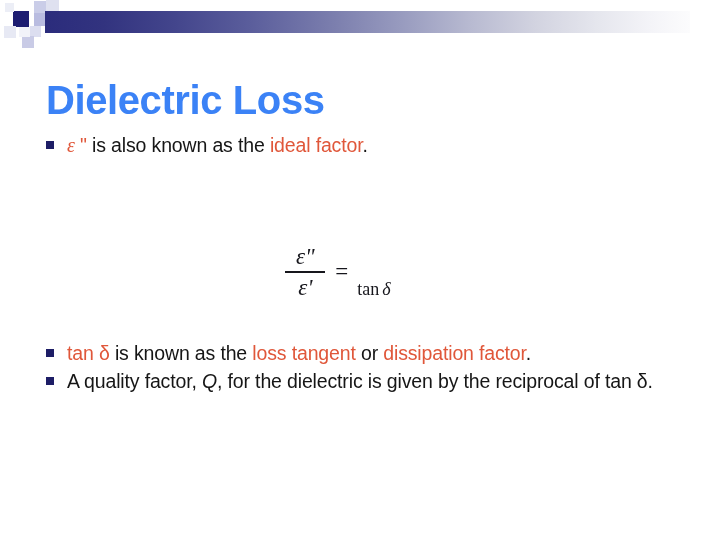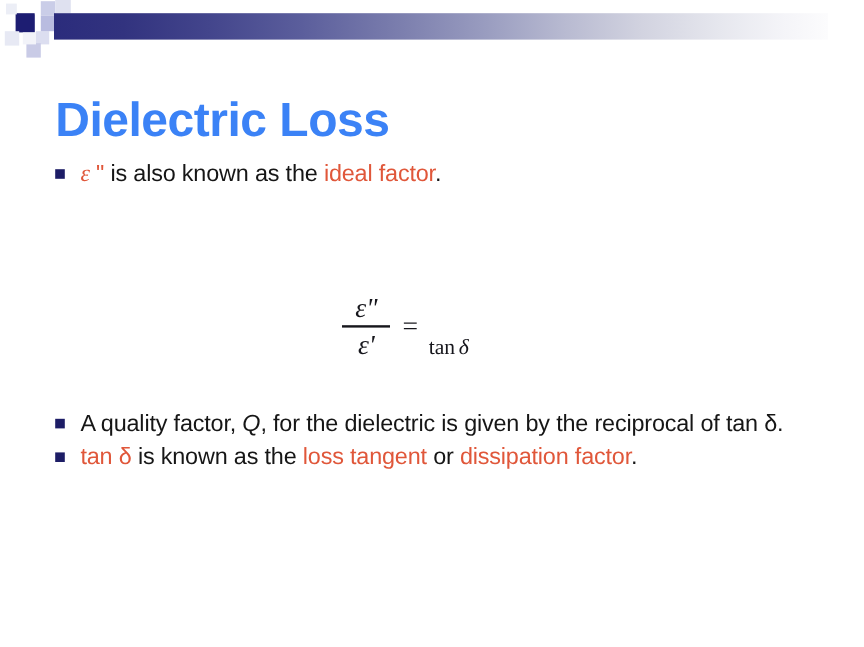--- a/index.html
+++ b/index.html
@@ -195,19 +195,19 @@
     <div class="eq-equals">=</div>
     <div class="eq-rhs">
       <span>tan</span><span class="eq-delta">δ</span>
     </div>
   </div>
 </div>
 
 <div id="bullet-group-lower">
     <div class="bullet-row">
       <div class="bullet-marker"></div>
-      <div class="bullet-text"><span>A quality factor, </span><span class="ital">Q</span><span>, for the dielectric is given by the reciprocal of tan δ.</span></div>
+      <div class="bullet-text"><span class="red">tan δ</span><span> is known as the </span><span class="red">loss tangent</span><span> or </span><span class="red">dissipation factor</span><span>.</span></div>
     </div>
     <div class="bullet-row">
       <div class="bullet-marker"></div>
-      <div class="bullet-text"><span class="red">tan δ</span><span> is known as the </span><span class="red">loss tangent</span><span> or </span><span class="red">dissipation factor</span><span>.</span></div>
+      <div class="bullet-text"><span>A quality factor, </span><span class="ital">Q</span><span>, for the dielectric is given by the reciprocal of tan δ.</span></div>
     </div>
   </div>
 
 </body></html>

